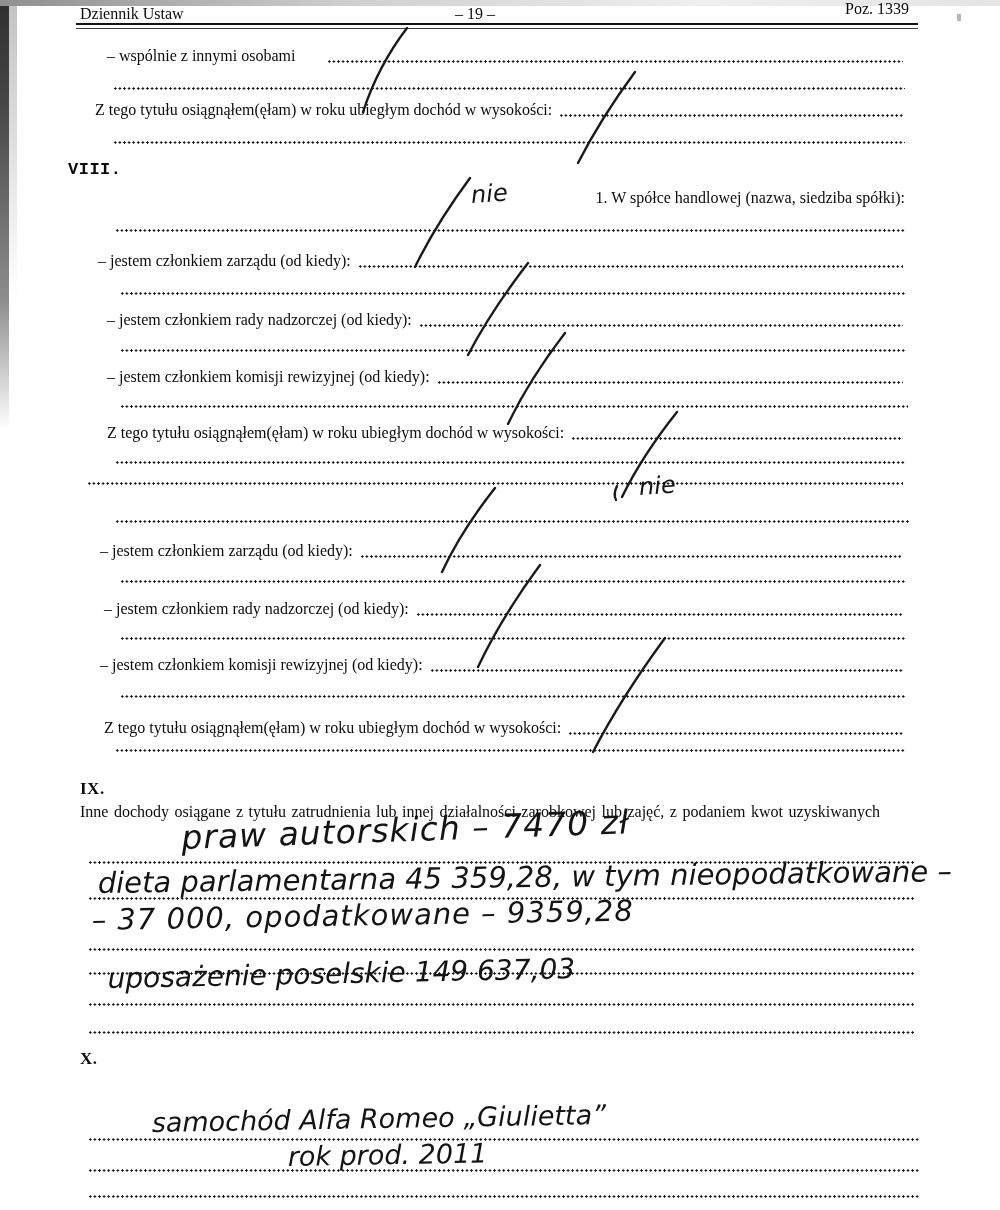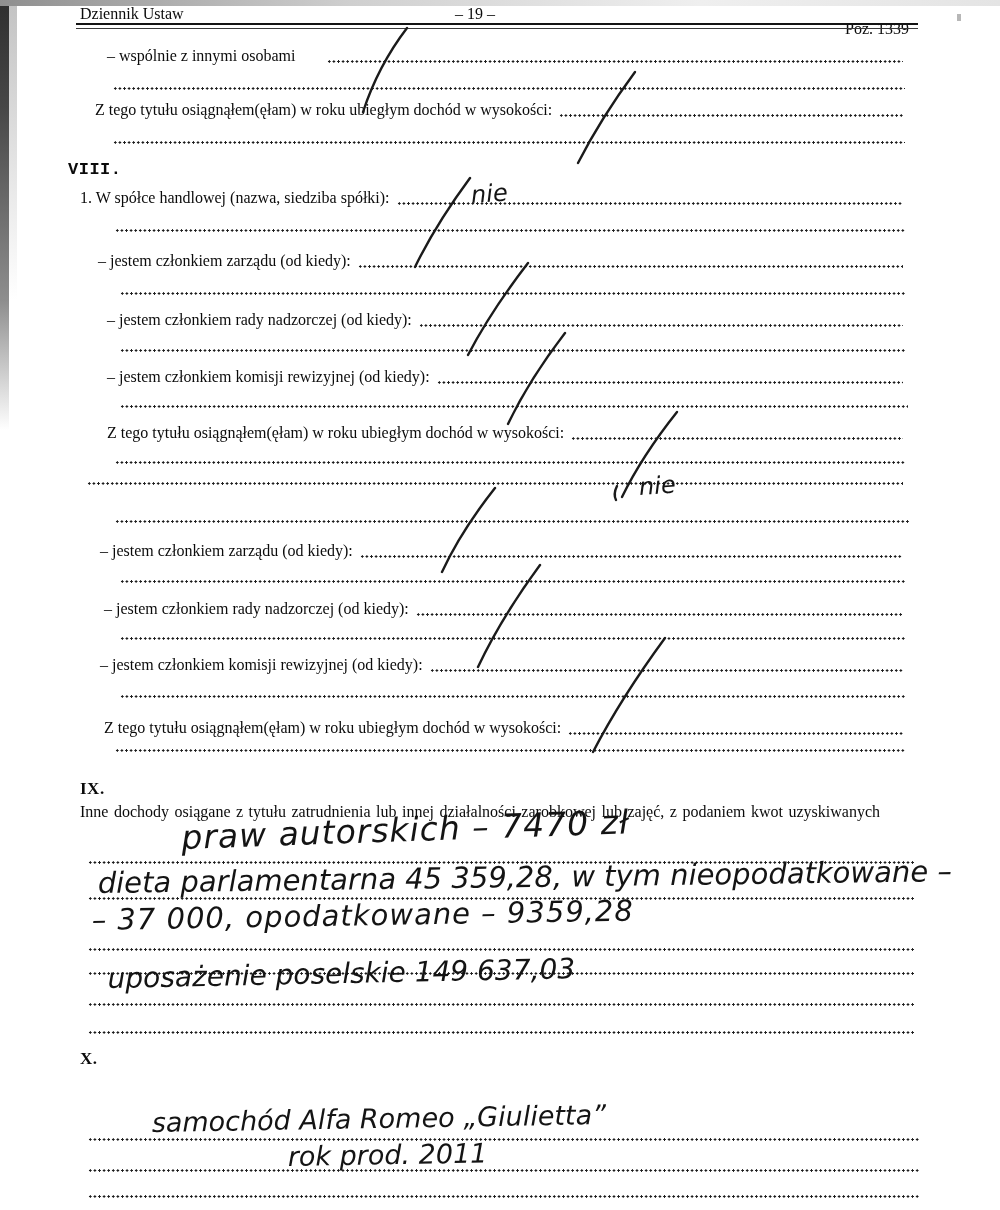--- a/index.html
+++ b/index.html
@@ -37,37 +37,37 @@
 
 <div id="page">
 
   <div class="edge-left"></div>
   <div class="edge-left2"></div>
   <div class="edge-top"></div>
   <div class="speck" style="left:957px;top:14px;"></div>
 
   <div class="hdr" style="left:80px;top:5px;">Dziennik Ustaw</div>
   <div class="hdr" style="left:455px;top:5px;">– 19 –</div>
-  <div class="hdr" style="left:845px;top:20px;text-align:center;">Poz. 1339</div>
+  <div class="hdr" style="left:845px;top:0;text-align:center;">Poz. 1339</div>
   <div class="rule" style="left:76px;top:23px;width:842px;"></div>
 
   <div class="row" style="top:46px;left:95px;right:95px;margin-left:12px;">
     <span class="lbl">– wspólnie z innymi osobami</span>
     <span class="fill" style="margin-left:32px;"></span>
   </div>
   <div class="dots" style="top:87px;left:113px;width:792px;"></div>
   <div class="row" style="top:100px;left:95px;right:95px;">
     <span class="lbl">Z tego tytułu osiągnąłem(ęłam) w roku ubiegłym dochód w wysokości:</span>
     <span class="fill"></span>
   </div>
   <div class="dots" style="top:141px;left:113px;width:792px;"></div>
 
   <div class="hd" style="top:160px;left:68px;font-family:Liberation Mono, monospace;">VIII.</div>
 
-  <div class="row" style="top:188px;left:80px;right:95px;">
+  <div class="row" style="top:188px;left:80px;right:95px;flex-direction:column;">
     <span class="lbl">1. W spółce handlowej (nazwa, siedziba spółki):</span>
     <span class="fill"></span>
   </div>
   <div class="dots" style="top:229px;left:115px;width:790px;"></div>
 
   <div class="row" style="top:251px;left:98px;right:95px;">
     <span class="lbl">– jestem członkiem zarządu (od kiedy):</span>
     <span class="fill"></span>
   </div>
   <div class="dots" style="top:292px;left:120px;width:785px;"></div>

